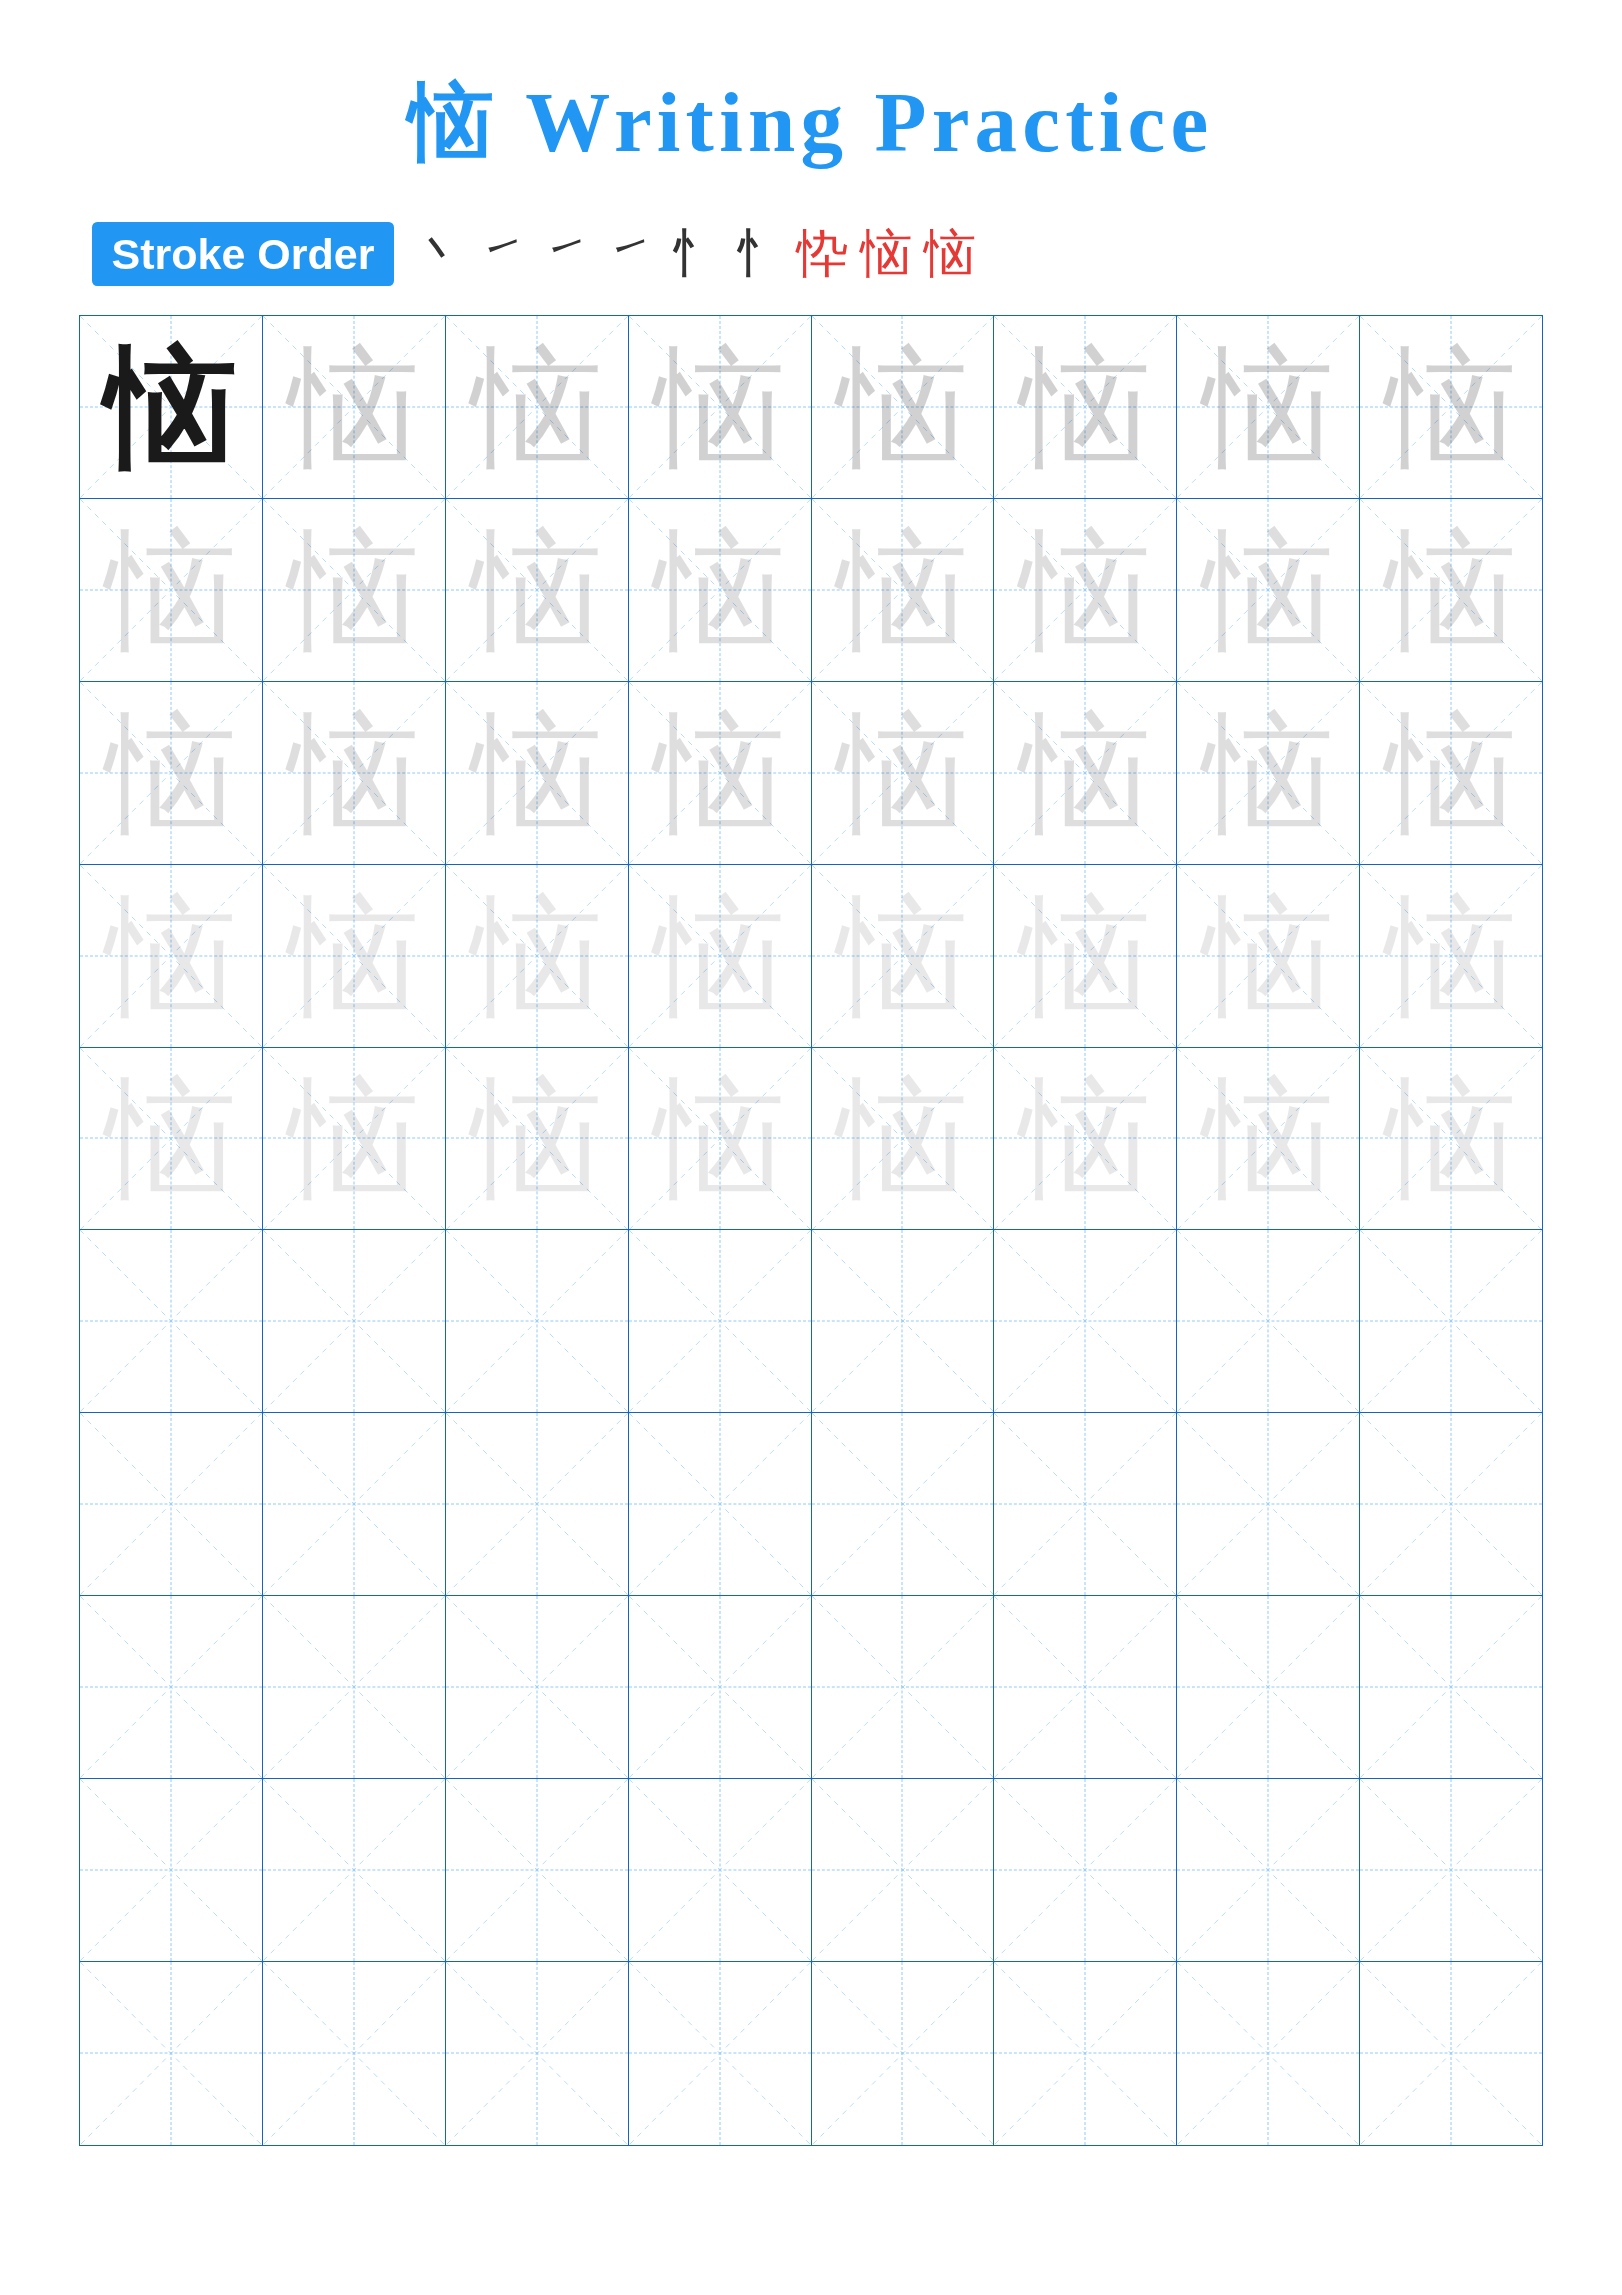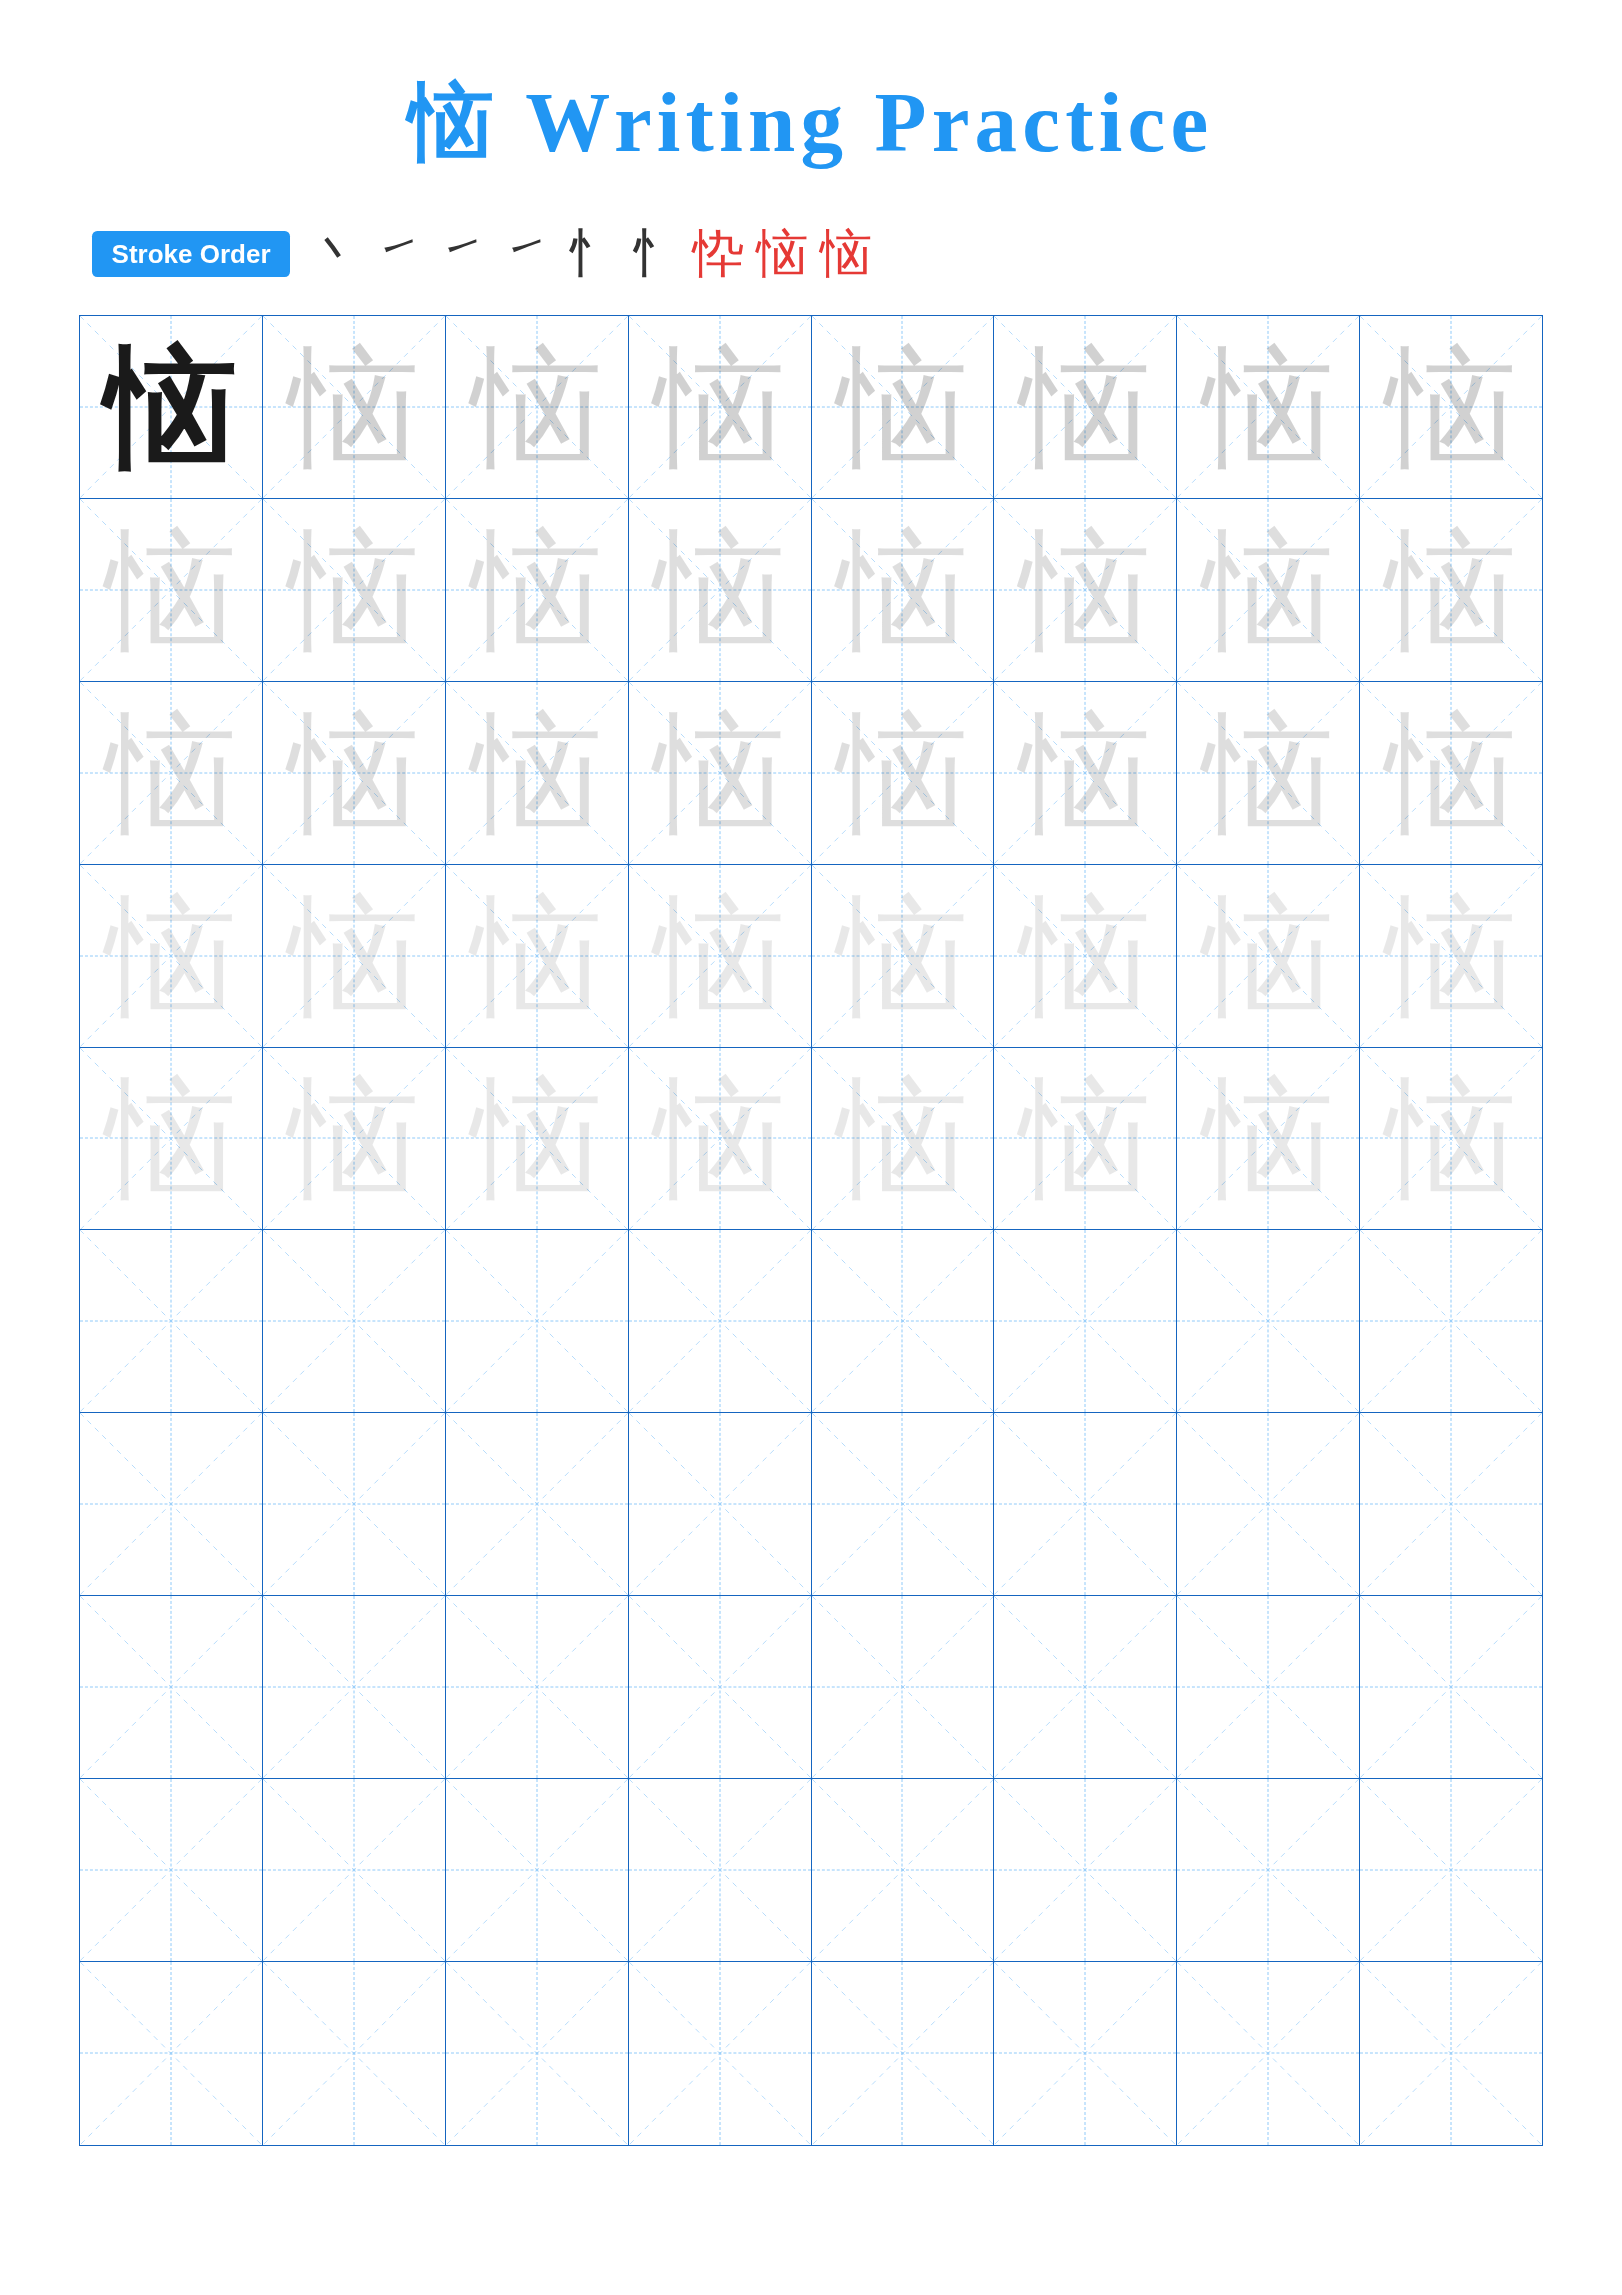--- a/index.html
+++ b/index.html
@@ -36,21 +36,21 @@
       display: flex;
       align-items: center;
       width: 100%;
       margin-bottom: 26px;
       padding-left: 13px;
     }
 
     .stroke-order-badge {
       background: #2196F3;
       color: white;
-      font-size: 26px;
+      font-size: 43px;
       font-weight: bold;
       padding: 7.9px 19.6px;
       border-radius: 5.2px;
       margin-right: 19.6px;
       font-family: Arial, sans-serif;
       white-space: nowrap;
     }
 
     .stroke-chars {
       display: flex;

